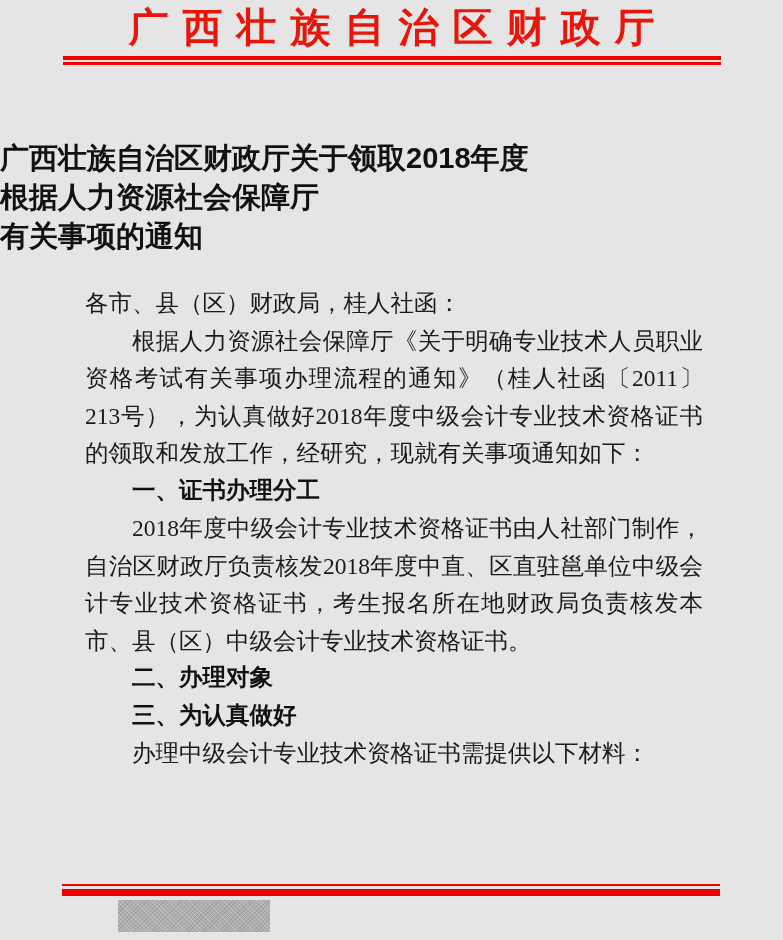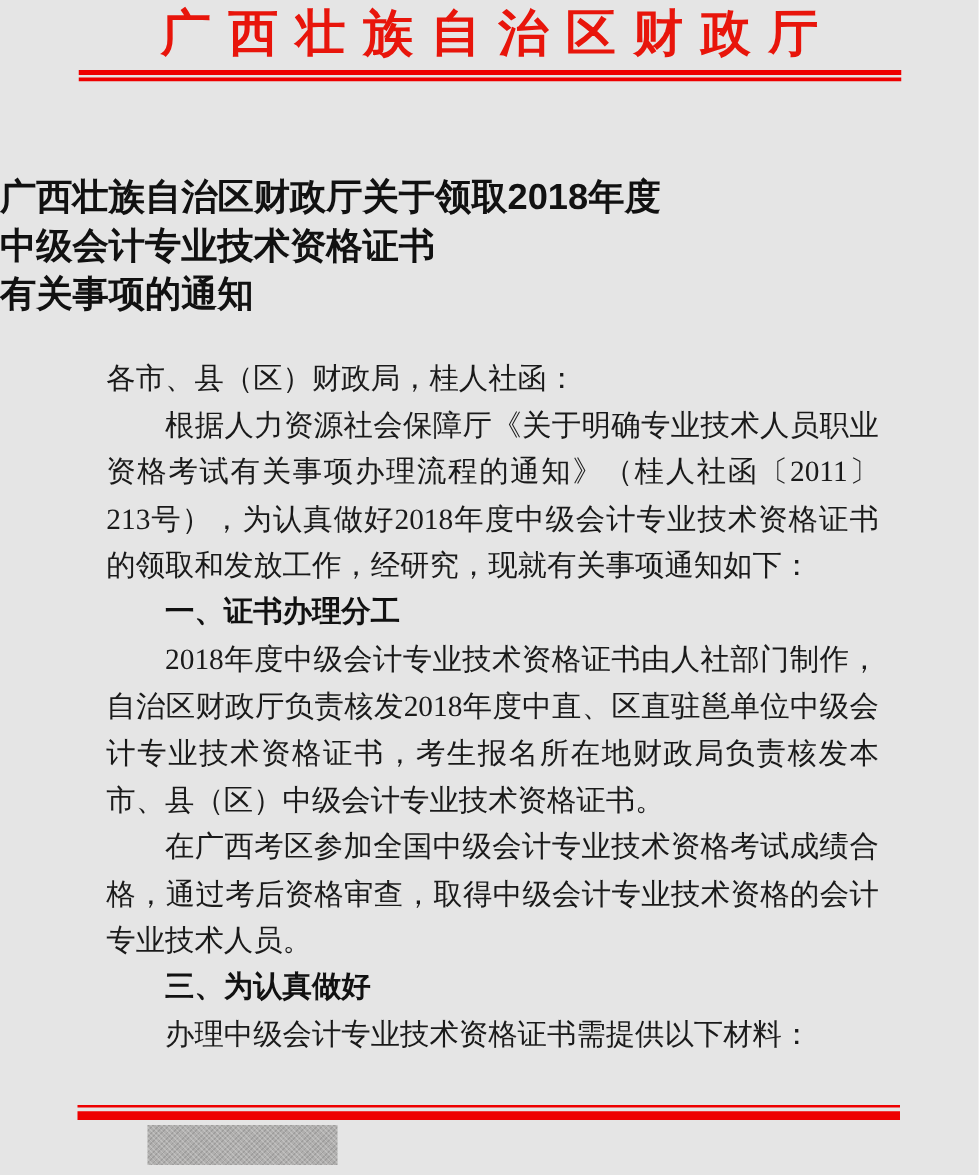--- a/index.html
+++ b/index.html
@@ -98,31 +98,31 @@
 
   <div>
     <div class="agency">
       <span class="agency-text">广西壮族自治区财政厅</span>
     </div>
     <div class="rule rule-top"></div>
   </div>
 
   <div class="doc-title">
     <div>广西壮族自治区财政厅关于领取2018年度</div>
-    <div>中级会计专业技术资格证书</div>
+    <div>根据人力资源社会保障厅</div>
     <div>有关事项的通知</div>
   </div>
 
   <div class="doc-body">
     <div class="salutation">各市、县（区）财政局，桂人社函：</div>
     <div>
         <div class="para">根据人力资源社会保障厅《关于明确专业技术人员职业资格考试有关事项办理流程的通知》（桂人社函〔2011〕213号），为认真做好2018年度中级会计专业技术资格证书的领取和发放工作，经研究，现就有关事项通知如下：</div>
         <div class="heading">一、证书办理分工</div>
         <div class="para">2018年度中级会计专业技术资格证书由人社部门制作，自治区财政厅负责核发2018年度中直、区直驻邕单位中级会计专业技术资格证书，考生报名所在地财政局负责核发本市、县（区）中级会计专业技术资格证书。</div>
-        <div class="para">在广西考区参加全国中级会计专业技术资格考试成绩合格，通过考后资格审查，取得中级会计专业技术资格的会计专业技术人员。</div>
+        <div class="heading">二、办理对象</div>
         <div class="heading">三、为认真做好</div>
         <div class="para">办理中级会计专业技术资格证书需提供以下材料：</div>
       </div>
   </div>
 
   <div class="rule rule-bottom"></div>
 
   <div class="gray-box"></div>
 
 </div>

